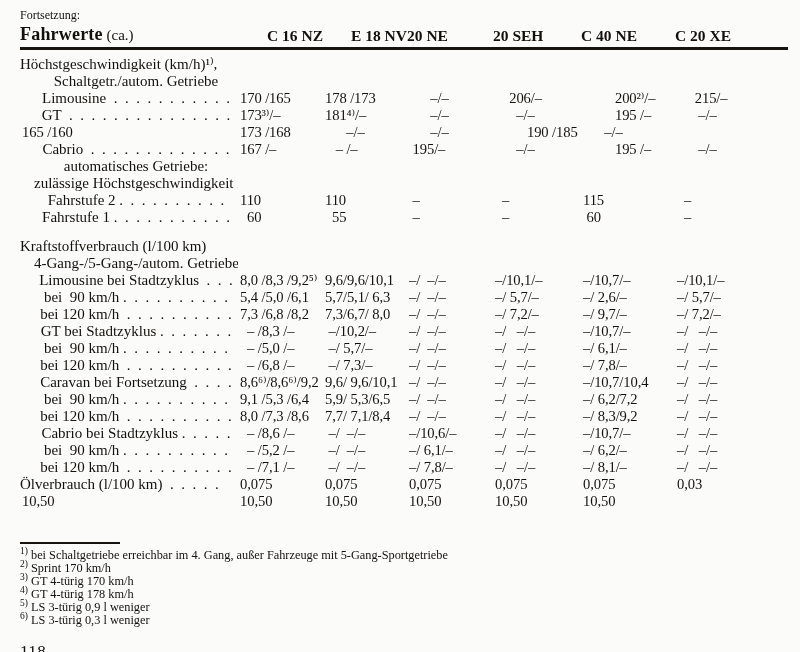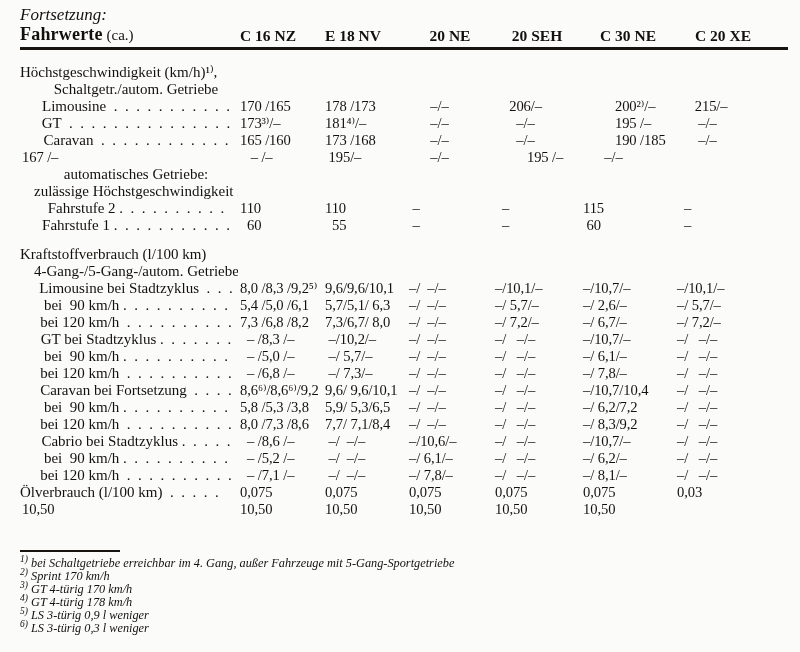--- a/index.html
+++ b/index.html
@@ -3,59 +3,59 @@
 <meta charset="utf-8">
 <style>
   html,body{margin:0;padding:0;}
   body{
     width:800px;height:652px;overflow:hidden;
     background:#fbfbf9;
     font-family:"Liberation Serif","DejaVu Serif",serif;
     color:#14110d;
   }
   .page{box-sizing:border-box;width:800px;height:652px;padding:6px 12px 0 20px;}
-  .cont{font-size:17px;line-height:18px;font-style:italic;}
+  .cont{font-size:12px;line-height:18px;}
   .headwrap{width:768px;border-bottom:3px solid #17130f;padding-bottom:3px;margin-top:2px;}
   .row{
     display:grid;
     grid-template-columns:218px 85px 84px 86px 88px 94px 96px;
     align-items:baseline;
     line-height:17px;font-size:15px;
   }
   .row.head{align-items:end;}
   .row.gap{margin-top:12px;}
   .rowlabel{white-space:pre;overflow:hidden;}
   .rowlabel.ind{padding-left:14px;text-align:center;}
   .title{font-weight:bold;font-size:18px;letter-spacing:.2px;}
   .titlenote{font-size:15px;font-weight:normal;}
   .colhead{font-weight:bold;font-size:15.5px;white-space:pre;}
-  .hc1,.hc2{text-align:left;padding-left:2px;}
-  .hc3,.hc4,.hc5,.hc6{text-align:center;}
+  .hc1,.hc2{text-align:right;padding-left:2px;}
+  .hc3,.hc4,.hc5,.hc6{text-align:left;}
   .cell{white-space:pre;font-size:14.6px;letter-spacing:-.1px;padding-left:2px;overflow:visible;}
-  #tbody{margin-top:14px;}
+  #tbody{margin-top:6px;}
   .fnrule{width:100px;border-top:2px solid #17130f;margin:32px 0 5px 0;}
-  .fn{font-size:12.3px;line-height:12.9px;white-space:pre;font-style:italic;}
+  .fn{font-size:12.3px;line-height:12.9px;white-space:pre;}
   .fn sup{font-size:9.5px;line-height:0;}
   .pagenum{margin-top:16px;font-size:17px;letter-spacing:.5px;}
 </style>
 </head>
 <body>
 
 <div class="page">
 
   <div class="cont">Fortsetzung:</div>
 
   <div class="headwrap">
     <div class="row head">
       <span class="rowlabel"><span class="title">Fahrwerte</span> <span class="titlenote">(ca.)</span></span>
       <span class="colhead hc1">C 16 NZ</span>
       <span class="colhead hc2">E 18 NV</span>
       <span class="colhead hc3">20 NE</span>
       <span class="colhead hc4">20 SEH</span>
-      <span class="colhead hc5">C 30 NE</span>
+      <span class="colhead hc5">C 40 NE</span>
       <span class="colhead hc6">C 20 XE</span>
     </div>
   </div>
 
   <div id="tbody">
       <div class="row">
         <span class="rowlabel">Höchstgeschwindigkeit (km/h)¹⁾,</span>
         <span class="cell c1"></span>
         <span class="cell c2"></span>
         <span class="cell c3"></span>
@@ -84,29 +84,29 @@
       <div class="row">
         <span class="rowlabel ind">GT  .  .  .  .  .  .  .  .  .  .  .  .  .  .  .</span>
         <span class="cell c1">173³⁾/–</span>
         <span class="cell c2">181⁴⁾/–</span>
         <span class="cell c3">      –/–</span>
         <span class="cell c4">      –/–</span>
         <span class="cell c5">         195 /–</span>
         <span class="cell c6">      –/–</span>
       </div>
       <div class="row">
-        <span class="rowlabel ind">Caravan  .  .  .  .  .  .  .  .  .  .  .  .</span>
         <span class="cell c1">165 /160</span>
         <span class="cell c2">173 /168</span>
         <span class="cell c3">      –/–</span>
         <span class="cell c4">      –/–</span>
         <span class="cell c5">         190 /185</span>
         <span class="cell c6">      –/–</span>
       </div>
       <div class="row">
+        <span class="rowlabel ind">Cabrio  .  .  .  .  .  .  .  .  .  .  .  .  .</span>
         <span class="cell c1">167 /–</span>
         <span class="cell c2">   – /–</span>
         <span class="cell c3"> 195/–</span>
         <span class="cell c4">      –/–</span>
         <span class="cell c5">         195 /–</span>
         <span class="cell c6">      –/–</span>
       </div>
       <div class="row">
         <span class="rowlabel ind">automatisches Getriebe:</span>
         <span class="cell c1"></span>
@@ -178,21 +178,21 @@
         <span class="cell c4">–/ 5,7/–</span>
         <span class="cell c5">–/ 2,6/–</span>
         <span class="cell c6">–/ 5,7/–</span>
       </div>
       <div class="row">
         <span class="rowlabel ind">bei 120 km/h  .  .  .  .  .  .  .  .  .  .</span>
         <span class="cell c1">7,3 /6,8 /8,2</span>
         <span class="cell c2">7,3/6,7/ 8,0</span>
         <span class="cell c3">–/  –/–</span>
         <span class="cell c4">–/ 7,2/–</span>
-        <span class="cell c5">–/ 6,7/–</span>
+        <span class="cell c5">–/ 9,7/–</span>
         <span class="cell c6">–/ 7,2/–</span>
       </div>
       <div class="row">
         <span class="rowlabel ind">GT bei Stadtzyklus .  .  .  .  .  .  .</span>
         <span class="cell c1">  – /8,3 /–</span>
         <span class="cell c2"> –/10,2/–</span>
         <span class="cell c3">–/  –/–</span>
         <span class="cell c4">–/   –/–</span>
         <span class="cell c5">–/10,7/–</span>
         <span class="cell c6">–/   –/–</span>
@@ -219,21 +219,21 @@
         <span class="rowlabel ind">Caravan bei Fortsetzung  .  .  .  .</span>
         <span class="cell c1">8,6⁶⁾/8,6⁶⁾/9,2</span>
         <span class="cell c2">9,6/ 9,6/10,1</span>
         <span class="cell c3">–/  –/–</span>
         <span class="cell c4">–/   –/–</span>
         <span class="cell c5">–/10,7/10,4</span>
         <span class="cell c6">–/   –/–</span>
       </div>
       <div class="row">
         <span class="rowlabel ind">bei  90 km/h .  .  .  .  .  .  .  .  .  .</span>
-        <span class="cell c1">5,8 /5,3 /3,8</span>
+        <span class="cell c1">9,1 /5,3 /6,4</span>
         <span class="cell c2">5,9/ 5,3/6,5</span>
         <span class="cell c3">–/  –/–</span>
         <span class="cell c4">–/   –/–</span>
         <span class="cell c5">–/ 6,2/7,2</span>
         <span class="cell c6">–/   –/–</span>
       </div>
       <div class="row">
         <span class="rowlabel ind">bei 120 km/h  .  .  .  .  .  .  .  .  .  .</span>
         <span class="cell c1">8,0 /7,3 /8,6</span>
         <span class="cell c2">7,7/ 7,1/8,4</span>

